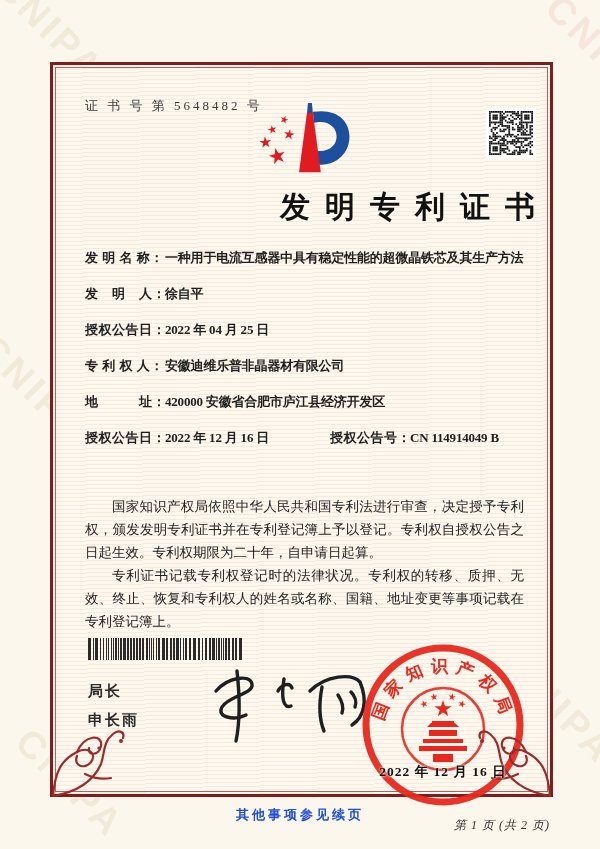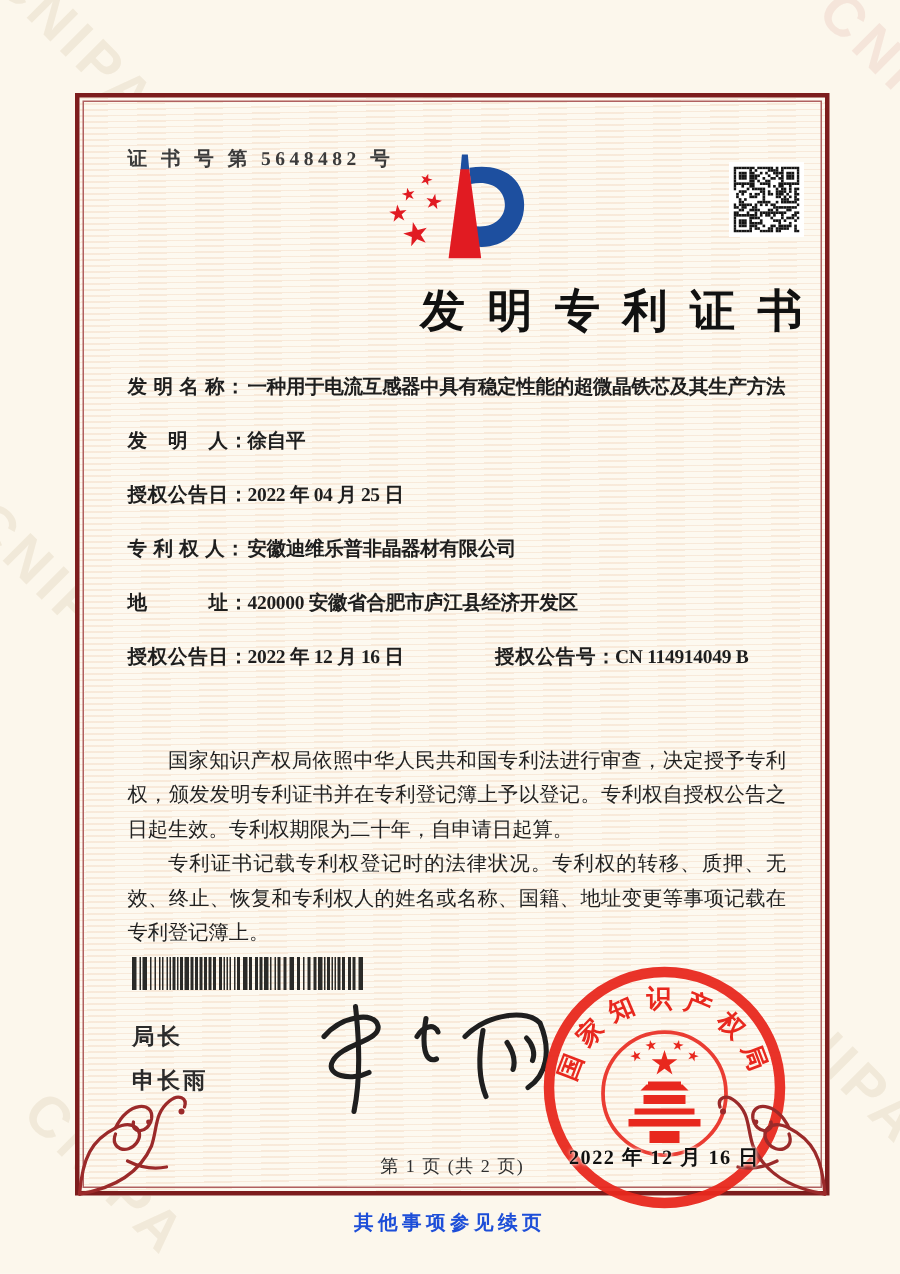--- a/index.html
+++ b/index.html
@@ -40,21 +40,21 @@
     background:
       repeating-linear-gradient(179deg, rgba(231,178,138,0.22) 0 1px, rgba(255,255,255,0) 1px 4px),
       #fdf9f0;
     z-index:2;
   }
   .frame-inner {
     position:absolute; inset:2px; border:1px solid #b06060; pointer-events:none;
   }
   .cert-no {
     position:absolute; left:32px; top:32px;
-    font-size:13px; letter-spacing:3px; color:#3b3b3b; font-weight:700;
+    font-size:13px; letter-spacing:3px; color:#3b3b3b; font-weight:400;
   }
   .logo { position:absolute; left:200px; top:34px; width:100px; height:84px; }
   .qr {
     position:absolute; left:433px; top:43px; width:50px; height:50px;
     background:#fff; padding:3px;
   }
   .qr svg{ width:44px; height:44px; display:block; }
   .cert-title {
     position:absolute; left:0; top:122px; width:100%;
     text-align:right; font-size:30px; font-weight:bold; color:#111;
@@ -75,22 +75,22 @@
   .director div { margin-bottom:10px; }
   .signature { position:absolute; left:145px; top:600px; width:185px; height:82px; }
   .seal { position:absolute; left:306px; top:576px; width:168px; height:168px; }
   .seal svg { width:168px; height:168px; }
   .seal-date {
     position:absolute; left:290px; top:698px; width:200px; text-align:center;
     font-size:13.5px; font-weight:bold; color:#101010; letter-spacing:1px;
     text-shadow:0 0 3px #fdf6ec, 0 0 2px #fdf6ec; z-index:3;
   }
   .page-info {
-    position:absolute; left:0; top:704px; width:100%; text-align:center;
-    font-size:12px; letter-spacing:1px; color:#2f2f2f;
+    position:absolute; left:0; top:752px; width:100%; text-align:right;
+    font-size:12px; letter-spacing:1px; color:#2f2f2f;font-style:italic;
   }
   .flourish { position:absolute; width:80px; height:92px; }
   .fl-br { right:-4px; bottom:-6px; }
   .fl-bl { left:-4px; bottom:-6px; transform:scaleX(-1); }
   .footer-note {
     position:absolute; left:0; top:806px; width:100%; text-align:center;
     font-size:13px; letter-spacing:3px; color:#1d4ed8; z-index:2; font-weight:600;
   }
   .seal-ring-text { font-size:17px; font-weight:bold; letter-spacing:7px;
     font-family:"Liberation Serif","DejaVu Serif",serif; }

